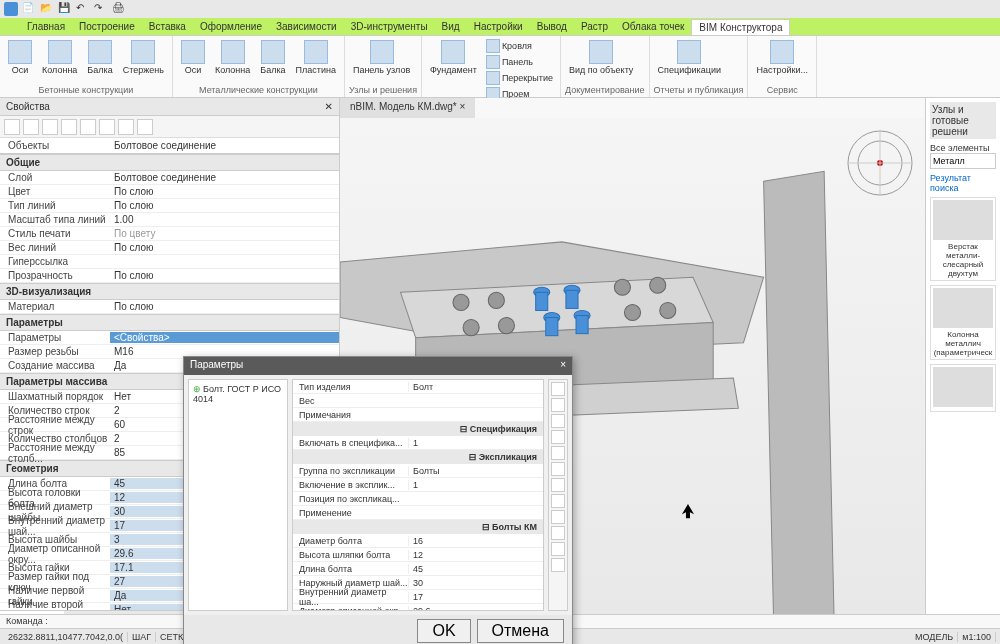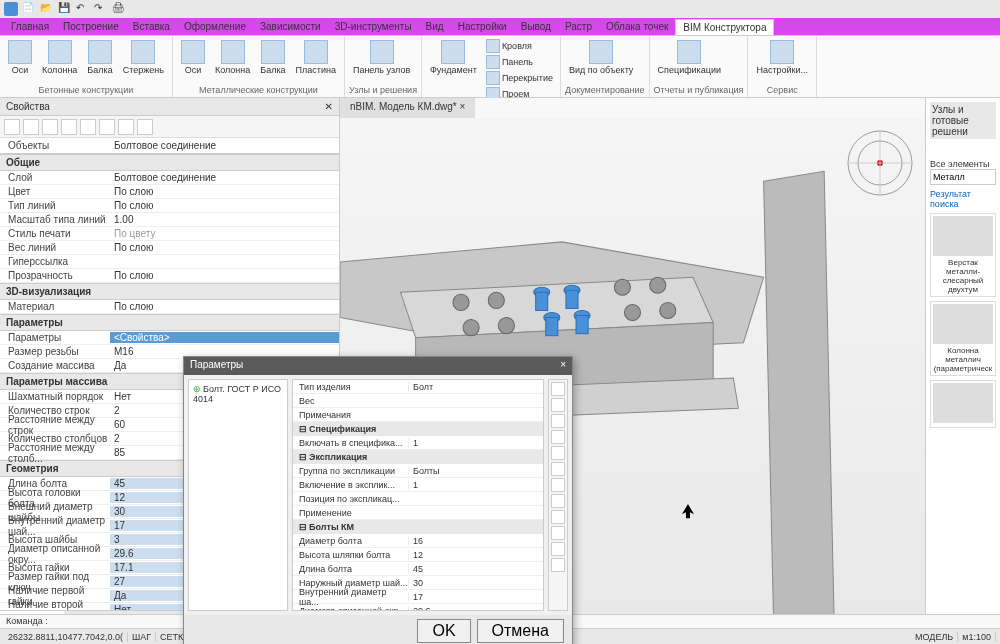--- a/index.html
+++ b/index.html
@@ -1,20 +1,20 @@
 <!DOCTYPE html>
 <html><head>
 <meta charset="utf-8">
 <style>
 * { box-sizing: border-box; margin: 0; padding: 0; font-family: Arial, sans-serif; }
 body { background: #f0f0f0; font-size: 10px; color: #333; width: 1000px; height: 644px; overflow: hidden; position: relative; }
 .titlebar { height: 18px; background: #e8e8e8; display: flex; align-items: center; padding-left: 4px; gap: 4px; }
 .titlebar .icon { width: 14px; height: 14px; background: #4a90d9; display: inline-block; border-radius: 2px; }
 .titlebar .tb-icon { width: 14px; height: 14px; display: inline-block; }
-.menubar { height: 18px; background: #d946ef; display: flex; align-items: center; padding-left: 4px; border-bottom: 1px solid #ccc; }
+.menubar { height: 18px; background: #bef264; display: flex; align-items: center; padding-left: 20px; border-bottom: 1px solid #ccc; }
 .menubar .mitem { padding: 2px 7px; cursor: pointer; font-size: 10px; }
 .menubar .mitem.active { background: #fff; border: 1px solid #ccc; border-bottom: none; }
 .ribbon { height: 62px; background: #fafafa; display: flex; border-bottom: 1px solid #ccc; }
 .rgroup { border-right: 1px solid #ddd; padding: 2px 4px; display: flex; flex-direction: column; justify-content: space-between; }
 .rgroup-title { text-align: center; font-size: 9px; color: #666; padding-top: 2px; }
 .rgroup-body { display: flex; gap: 2px; }
 .rbtn { display: flex; flex-direction: column; align-items: center; padding: 2px 4px; cursor: pointer; }
 .rbtn .ri { width: 24px; height: 24px; background: #cde; border: 1px solid #9bd; }
 .rbtn .rl { font-size: 9px; margin-top: 1px; }
 .rbtn-sm { display: flex; align-items: center; padding: 1px 3px; cursor: pointer; gap: 2px; font-size: 9px; }
@@ -43,21 +43,21 @@
 .right-panel .rp-item { border: 1px solid #ddd; margin-top: 4px; padding: 2px; text-align: center; font-size: 8px; }
 .right-panel .rp-thumb { width: 60px; height: 40px; background: #ddd; margin-bottom: 2px; }
 .dialog { position: absolute; left: 183px; top: 356px; width: 390px; background: #f0f0f0; border: 1px solid #888; box-shadow: 2px 2px 8px rgba(0,0,0,0.3); z-index: 100; }
 .dialog-title { height: 18px; background: #5a5a5a; color: #fff; padding: 2px 6px; font-size: 10px; display: flex; justify-content: space-between; }
 .dialog-body { display: flex; height: 240px; }
 .dialog-tree { width: 100px; background: #fff; border: 1px solid #ccc; margin: 4px; padding: 4px; font-size: 9px; }
 .dialog-props { flex: 1; background: #fff; border: 1px solid #ccc; margin: 4px 0 4px 0; overflow-y: auto; }
 .dialog-props .dp-row { display: flex; border-bottom: 1px solid #eee; height: 14px; align-items: center; font-size: 9px; }
 .dialog-props .dp-row .dk { width: 115px; padding-left: 6px; }
 .dialog-props .dp-row .dv { flex: 1; padding-left: 4px; border-left: 1px solid #eee; }
-.dialog-props .dp-section { background: #e8e8e8; padding: 2px 6px; font-size: 9px; font-weight: bold; }
+.dialog-props .dp-section { background: #e8e8e8; padding: 2px 6px; font-size: 9px; font-weight: bold; text-align: right; }
 .dialog-sidebar { width: 20px; background: #f5f5f5; border: 1px solid #ccc; margin: 4px; display: flex; flex-direction: column; gap: 2px; padding: 2px; }
 .dialog-sidebar .ds { width: 14px; height: 14px; border: 1px solid #ccc; background: #fff; cursor: pointer; }
 .dialog-buttons { display: flex; justify-content: flex-end; gap: 6px; padding: 4px 8px; background: #e8e8e8; }
 .dialog-buttons button { padding: 2px 14px; border: 1px solid #888; background: #f0f0f0; cursor: pointer; font-size: 16px; }
 .statusbar { position: absolute; bottom: 0; left: 0; right: 0; height: 16px; background: #e8e8e8; border-top: 1px solid #ccc; display: flex; align-items: center; font-size: 9px; padding: 0 4px; }
 .statusbar .sb-item { padding: 0 4px; border-right: 1px solid #ccc; }
 .cmdbar { position: absolute; bottom: 16px; left: 0; right: 0; height: 14px; background: #f8f8f8; border-top: 1px solid #ccc; font-size: 9px; padding: 1px 6px; }
 .panel-tabs { height: 18px; background: #e8e8e8; display: flex; border-top: 1px solid #ccc; }
 .panel-tabs .pt { padding: 2px 10px; font-size: 10px; cursor: pointer; }
 .panel-tabs .pt.active { background: #fff; }
@@ -373,21 +373,21 @@
         <circle cx="35" cy="35" r="22" fill="none" stroke="#999"></circle>
         <circle cx="35" cy="35" r="3" fill="#c00"></circle>
         <line x1="35" y1="3" x2="35" y2="67" stroke="#ccc"></line>
         <line x1="3" y1="35" x2="67" y2="35" stroke="#ccc"></line>
       </svg>
     </div>
   </div>
 
   <div class="right-panel">
     <div class="rp-title">Узлы и готовые решени</div>
-    <div style="margin-top:20px;font-size:9px">Все элементы</div>
+    <div style="margin-top:4px;font-size:9px">Все элементы</div>
     <input class="rp-search" value="Металл" style="">
     <div style="color:#06c;font-size:9px;margin-top:4px">Результат поиска</div>
     <div id="rp-items">
         <div class="rp-item"><div class="rp-thumb"></div>Верстак металли-слесарный двухтум</div>
         <div class="rp-item"><div class="rp-thumb"></div>Колонна металлич (параметрическ</div>
         <div class="rp-item">
           <div class="rp-thumb"></div>
         </div>
       </div>
   </div>

